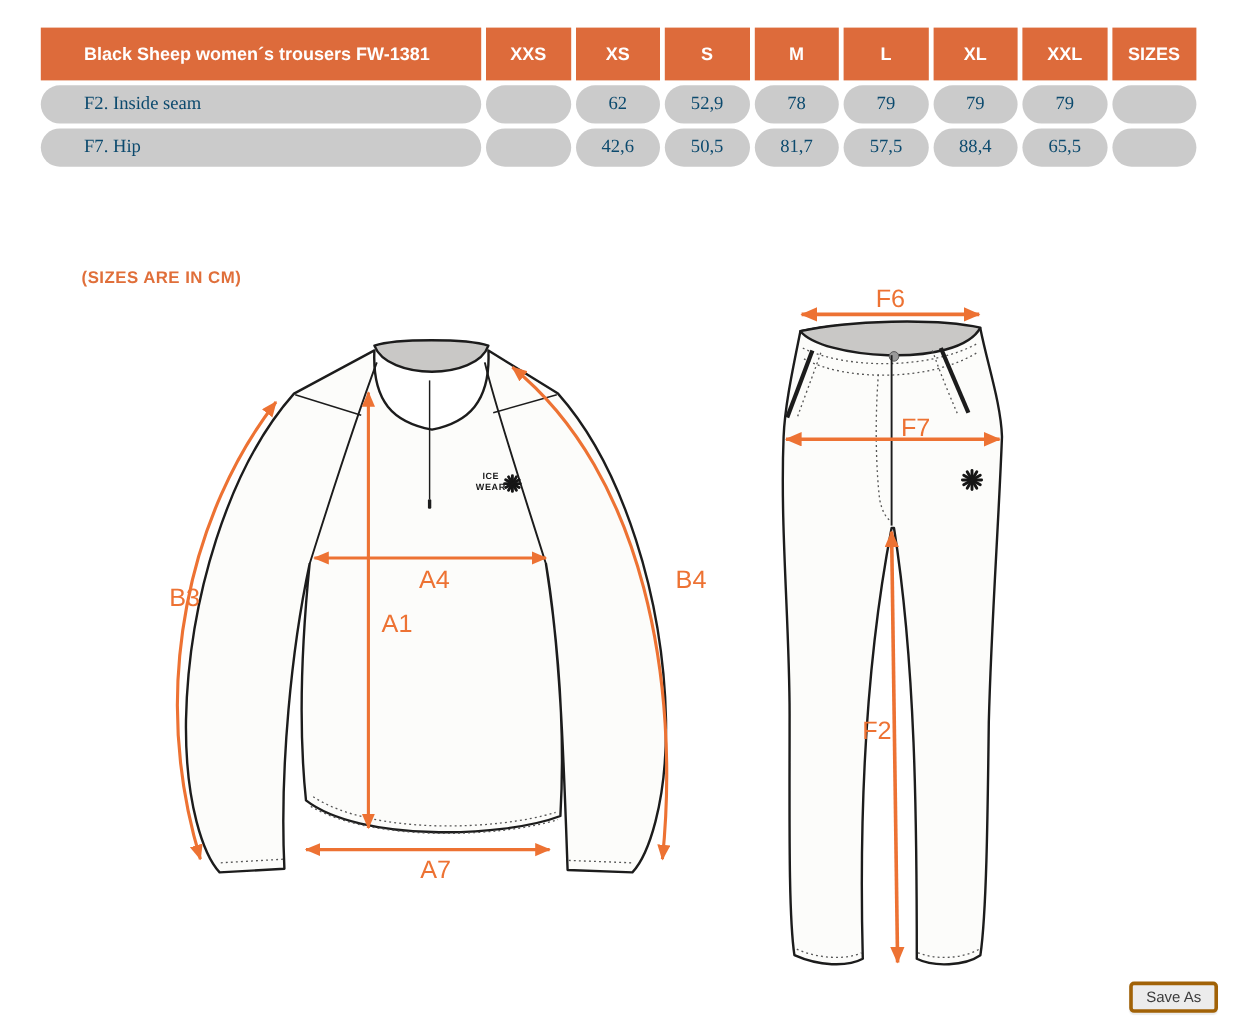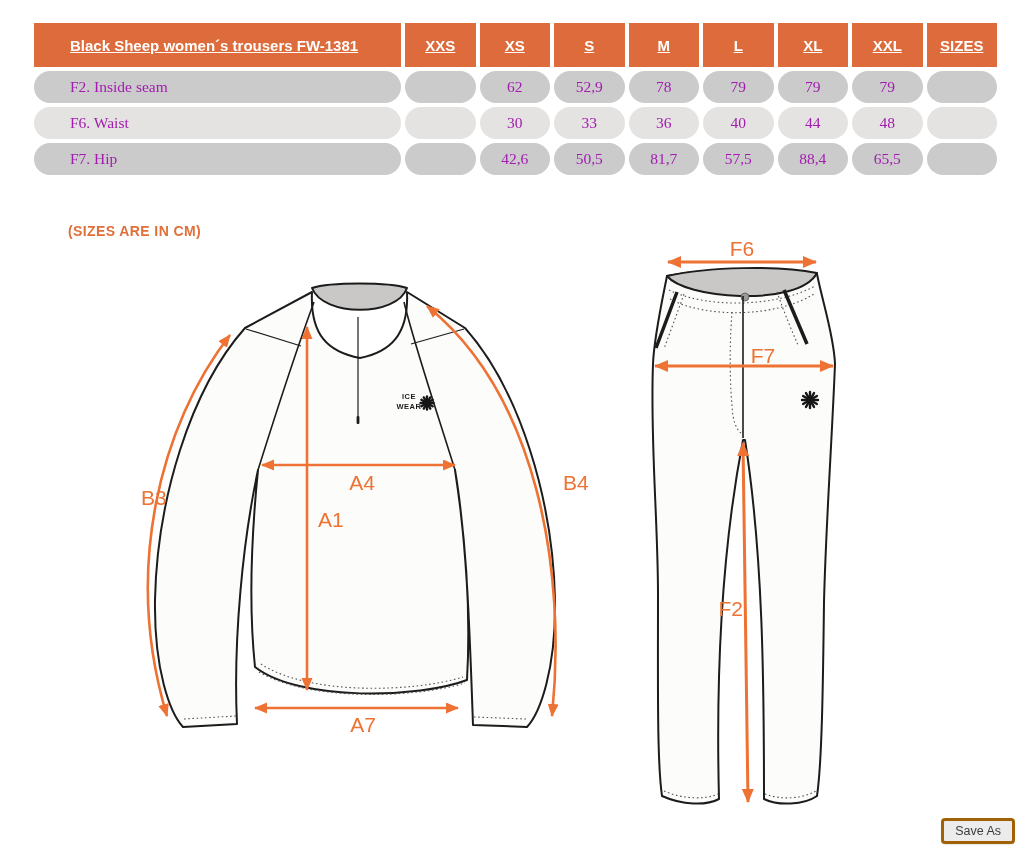--- a/index.html
+++ b/index.html
@@ -8,23 +8,23 @@
     --row-dark:#cbcbcb;
     --row-light:#e4e3e1;
     --note:#e06f3a;
   }
   html,body{margin:0;padding:0;background:#fff;}
   body{width:1034px;height:848px;position:relative;font-family:"Liberation Sans",sans-serif;overflow:hidden;}
 
   table.size-table{position:absolute;left:30px;top:19px;width:971px;
     border-collapse:separate;border-spacing:4px;table-layout:fixed;}
   table.size-table th{background:var(--header-bg);color:#fff;font-weight:bold;
-    font-size:15px;height:42px;text-align:center;font-family:"Liberation Sans",sans-serif;text-decoration:underline;}
+    font-size:15px;height:42px;text-align:center;font-family:"Liberation Sans",sans-serif;}
   table.size-table th:first-child{width:330px;text-align:left;padding-left:36px;}
-  table.size-table td{font-family:"Liberation Serif",serif;font-size:15.5px;color:#a21caf;
+  table.size-table td{font-family:"Liberation Serif",serif;font-size:15.5px;color:#0c4a6e;
     text-align:center;height:30px;border-radius:16px;}
   tr.r-dark td{background:var(--row-dark);}
   tr.r-light td{background:var(--row-light);}
   table.size-table td.label{text-align:left;padding-left:36px;}
 
   .sizes-note{position:absolute;left:68px;top:203px;color:var(--note);
     font-size:14px;font-weight:bold;letter-spacing:.4px;margin-top:20px;}
 
   svg.diag{position:absolute;overflow:visible;}
   .garment{fill:#fcfcfa;stroke:#1c1c1c;stroke-width:2;stroke-linejoin:round;}
@@ -68,31 +68,20 @@
           <td class="label">F2. Inside seam</td>
           <td></td>
           <td>62</td>
           <td>52,9</td>
           <td>78</td>
           <td>79</td>
           <td>79</td>
           <td>79</td>
           <td></td>
         </tr>
-        <tr class="r-light">
-          <td class="label">F6. Waist</td>
-          <td></td>
-          <td>30</td>
-          <td>33</td>
-          <td>36</td>
-          <td>40</td>
-          <td>44</td>
-          <td>48</td>
-          <td></td>
-        </tr>
         <tr class="r-dark">
           <td class="label">F7. Hip</td>
           <td></td>
           <td>42,6</td>
           <td>50,5</td>
           <td>81,7</td>
           <td>57,5</td>
           <td>88,4</td>
           <td>65,5</td>
           <td></td>

